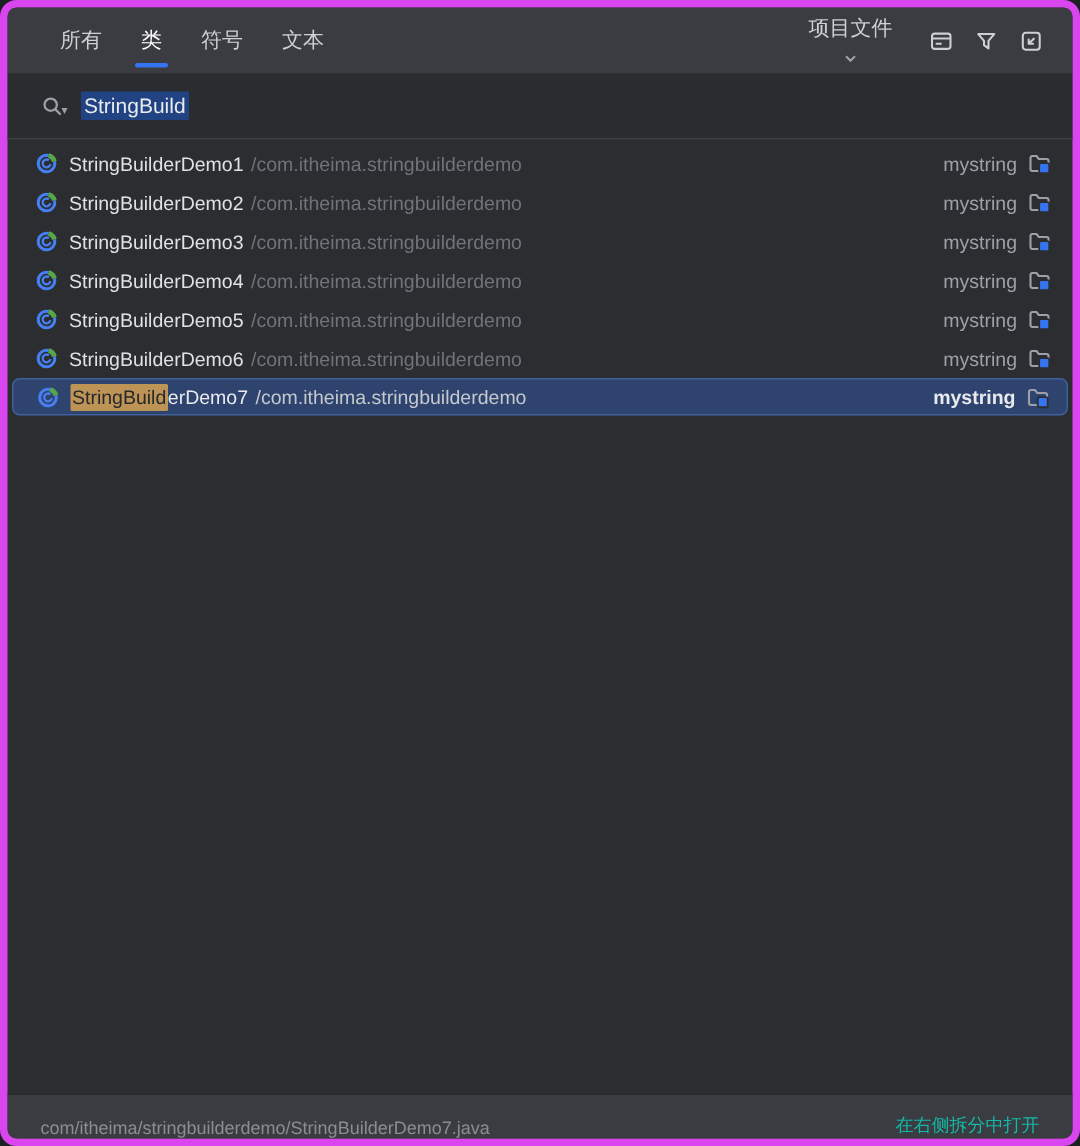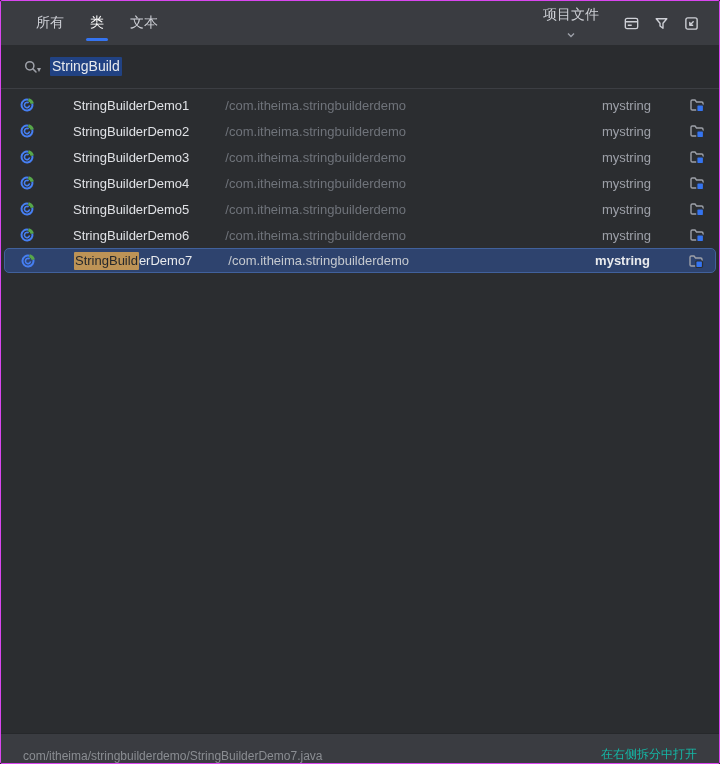--- a/index.html
+++ b/index.html
@@ -1,19 +1,19 @@
 <!DOCTYPE html>
 <html><head>
 <meta charset="utf-8">
 <style>
   * { box-sizing: border-box; }
   html,body { margin:0; padding:0; background:#1E1F22; font-family:"Liberation Sans",sans-serif; }
   .dialog {
     position:relative; width:720px; height:764px; background:#2B2D30;
-    border:1px solid #d946ef; border-radius:2px; overflow:hidden;
+    border:5px solid #d946ef; border-radius:11px; overflow:hidden;
   }
   
   .header {
     height:44px; background:#3A3C41; display:flex; align-items:center;
     padding:0 16px 0 22px;
   }
   .tab {
     position:relative; height:100%; display:flex; align-items:center;
     padding:0 13px; font-size:14px; color:#CED0D6; cursor:default; white-space:nowrap;
   }
@@ -38,21 +38,21 @@
   }
   .search-glyph { display:flex; align-items:flex-end; margin-right:9px; }
   .search-caretdown { font-size:8px; color:#9DA0A8; margin-left:-2px; line-height:10px; }
   .search-text {
     font-size:14px; color:#E8EAED; background:#214283; padding:1px 2px 2px 2px; border-radius:1px;
   }
   
   .list { padding-top:3px; }
   .row {
     height:26px; display:flex; align-items:center; font-size:13px;
-    padding:0 14px 0 18px; white-space:nowrap;gap:31px;
+    padding:0 14px 0 18px; white-space:nowrap;
   }
   .row .cicon { flex:0 0 16px; height:16px; margin-right:7px; }
   .row .name { color:#DFE1E5; }
   .row .path { color:#6F737A; margin-left:5px; }
   .row .spacer { flex:1; }
   .row .module { color:#9DA0A8; margin-right:7px; }
   .row .micon { flex:0 0 16px; height:16px; }
   .row.selected {
     background:#2E436E; border:1px solid #41619C; border-radius:5px;
     margin:0 3px; padding:0 11px 0 15px; height:25px;
@@ -88,20 +88,21 @@
       <rect x="7.8" y="7.8" width="6.7" height="6.7" rx="1.2" fill="#3574F0" stroke="#2B2D30" stroke-width="1.2"></rect>
     </g>
   </defs>
 </svg>
 
 <div class="dialog">
 
   <div class="header">
     <div class="tab">所有</div>
     <div class="tab selected">类</div>
+    <div class="tab">符号</div>
     <div class="tab">文本</div>
 
     <div class="header-right">
       <div class="scope">
         <span>项目文件</span>
         <span>
           <svg width="12" height="12" viewBox="0 0 12 12">
               <path d="M3 4.5 L6 7.5 L9 4.5" fill="none" stroke="#9DA0A8" stroke-width="1.4"></path>
             </svg>
         </span>

